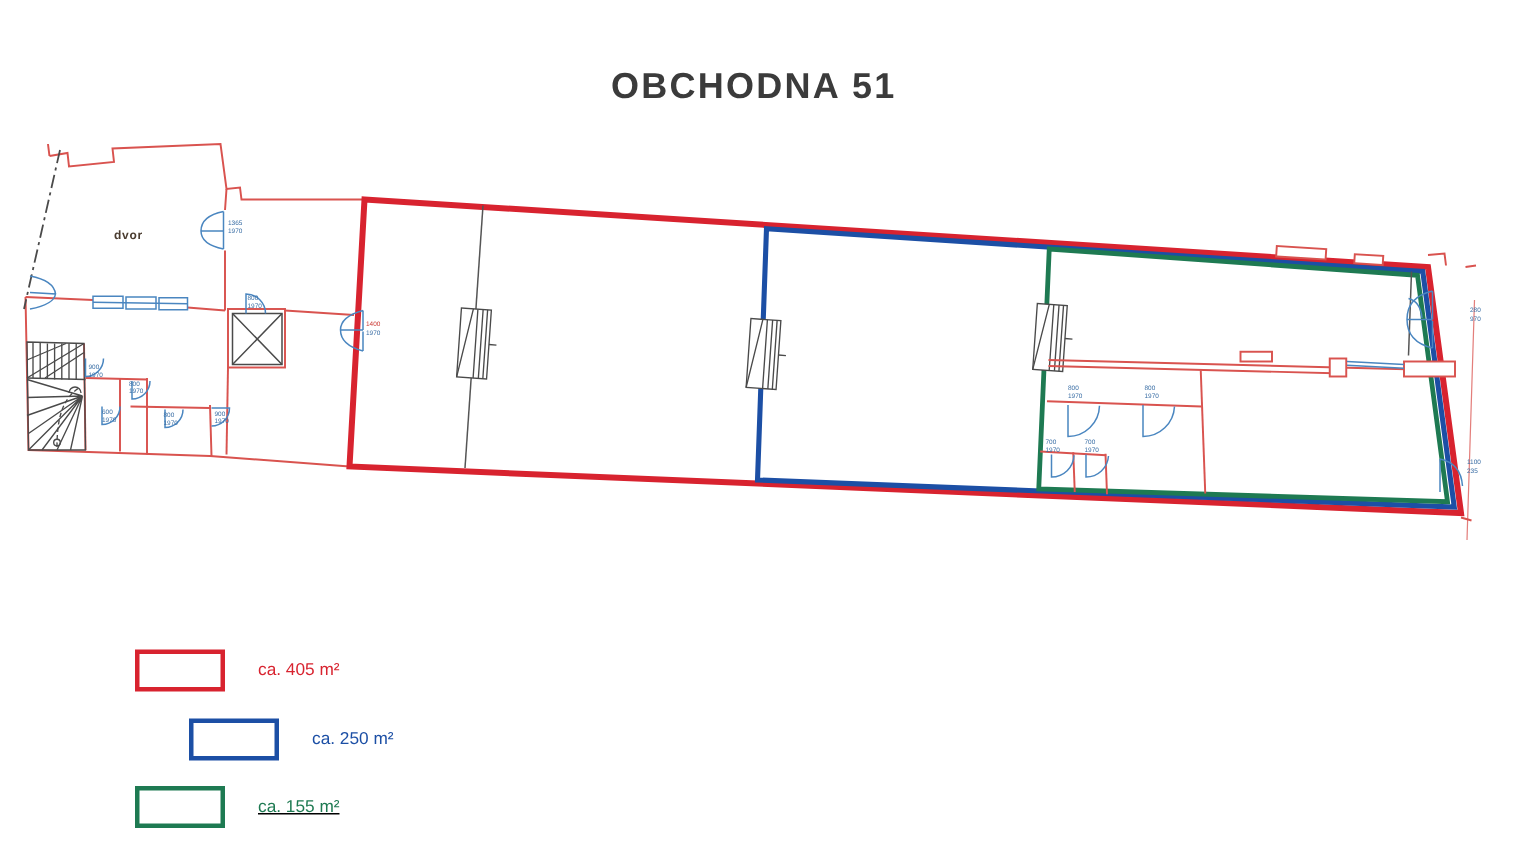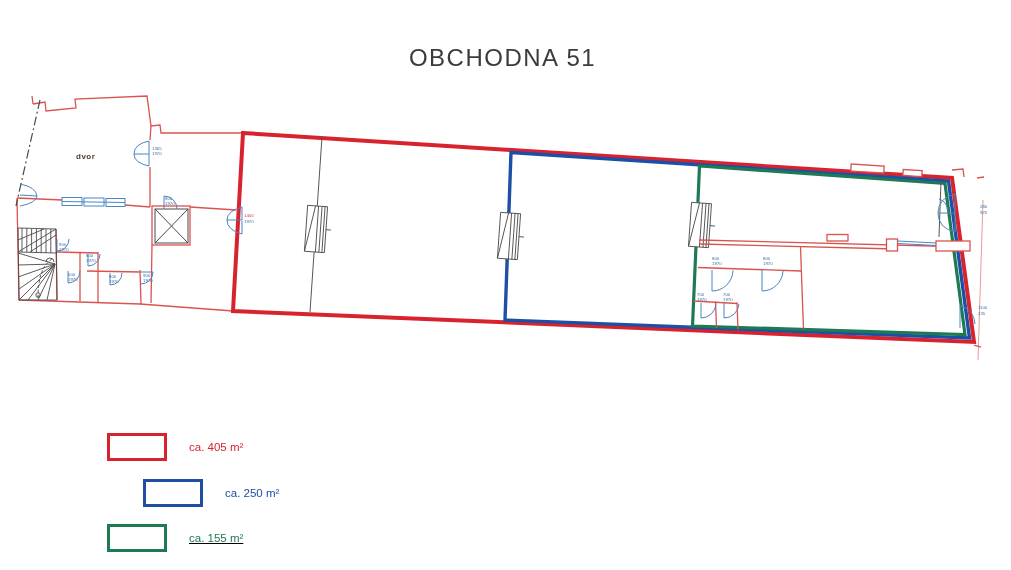--- a/index.html
+++ b/index.html
@@ -1,22 +1,22 @@
 <!DOCTYPE html>
 <html><head>
 <meta charset="utf-8">
 <style>
   html,body{margin:0;padding:0;background:#ffffff;}
   .stage{position:relative;width:1011px;height:570px;background:#ffffff;overflow:hidden;
          font-family:"Liberation Sans",sans-serif;}
   .stage svg{position:absolute;left:0;top:0;}
   .page-title{position:absolute;left:0;top:44px;width:1005px;text-align:center;
-      font-size:24px;letter-spacing:1.5px;color:#3b3b3b;font-weight:400;}
+      font-size:24px;letter-spacing:1.5px;color:#3b3b3b;font-weight:700;}
   .legend{position:absolute;left:90px;top:0;width:300px;}
-  .legend-row{position:absolute;left:17px;height:34px;display:flex;align-items:center;justify-content:center;}
+  .legend-row{position:absolute;left:0;height:34px;display:flex;align-items:center;justify-content:center;}
   .legend-box{display:inline-block;width:54px;height:22px;border:3px solid #000;background:#fff;}
   .legend-label{margin-left:22px;font-size:11.5px;}
   .r-red{top:430px;}
   .r-blue{top:476px;margin-left:36px;}
   .r-green{top:521px;text-decoration:underline;}
   .dim{font-family:"Liberation Sans",sans-serif;font-size:4.3px;}
   .dvor{font-family:"Liberation Sans",sans-serif;font-size:8px;font-weight:bold;
         fill:#4a3c30;letter-spacing:.5px;}
 </style>
 </head>

